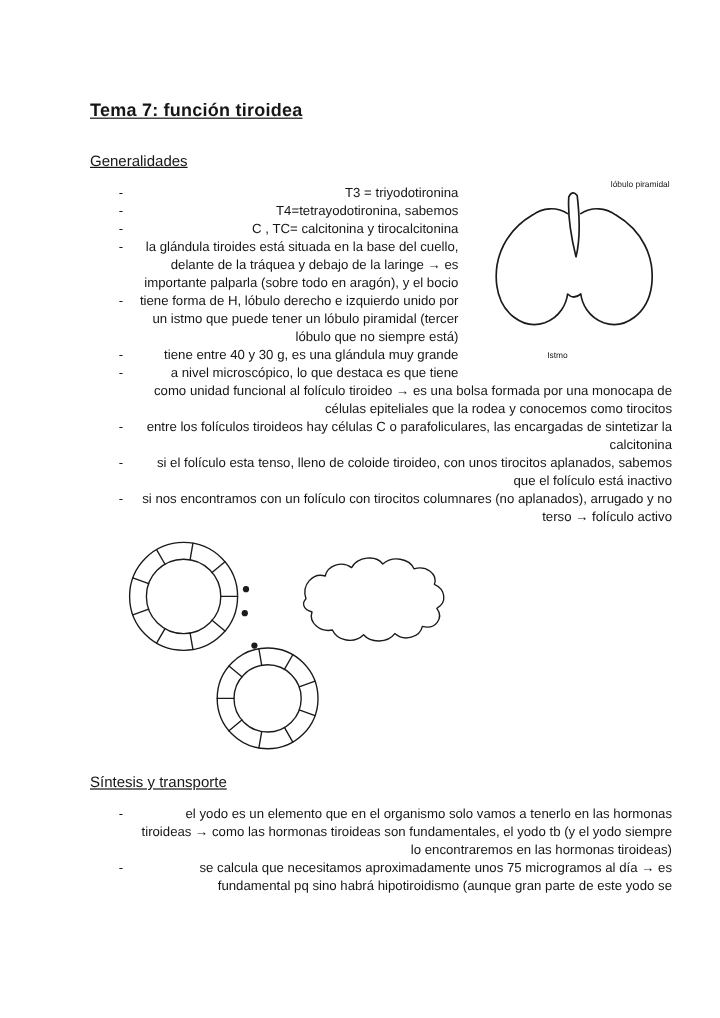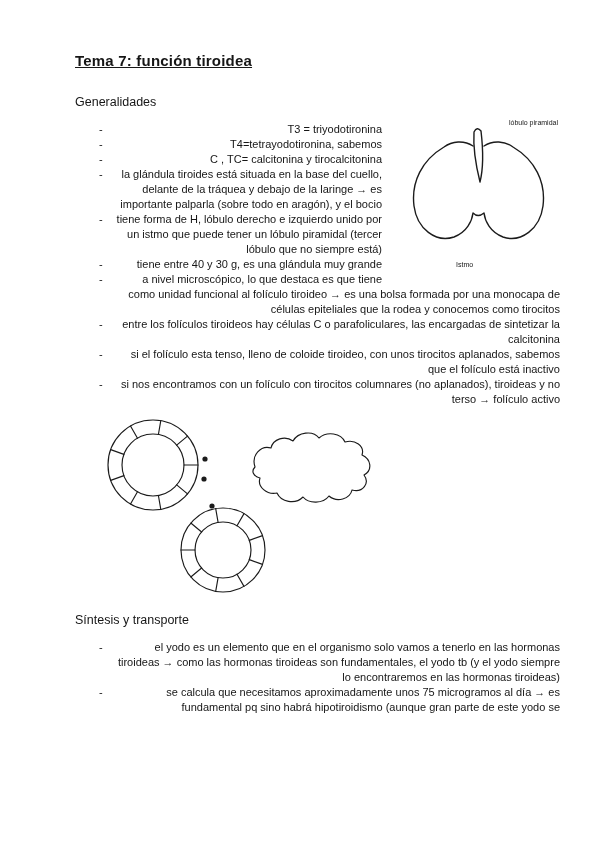--- a/index.html
+++ b/index.html
@@ -1,27 +1,27 @@
 <!DOCTYPE html>
 <html><head>
 <meta charset="utf-8">
 <style>
   html, body { margin: 0; padding: 0; background: #ffffff; }
   .page {
     width: 600px; height: 848px; background: #ffffff; position: relative;
     overflow: hidden; margin: 0 auto;
     font-family: "Liberation Sans", sans-serif; color: #161616;
   }
-  .content { padding: 52px 40px 0 75px; }
+  .content { padding: 52px 40px 0 75px; margin-top: 32px; }
   h1 {
     font-size: 15px; font-weight: bold; text-decoration: underline;
     margin: 0 0 26px 0; letter-spacing: .2px;
   }
   h2 {
-    font-size: 12.5px; font-weight: normal; 
+    font-size: 12.5px; font-weight: normal; text-decoration: underline;
     margin: 0 0 13px 0;
   }
   ul.bullets { list-style: none; margin: 0; padding: 0 0 0 22px; text-align: right; }
   ul.bullets li {
     position: relative; padding-left: 16px;
     font-size: 11px; line-height: 15px;
   }
   ul.bullets li::before { content: "-"; position: absolute; left: 2px; top: 0; }
   figure { margin: 0; }
   .thyroid-figure {
@@ -73,21 +73,21 @@
         <ul class="bullets">
           <li>T3 = triyodotironina</li>
           <li>T4=tetrayodotironina, sabemos</li>
           <li>C , TC= calcitonina y tirocalcitonina</li>
           <li>la glándula tiroides está situada en la base del cuello, delante de la tráquea y debajo de la laringe → es importante palparla (sobre todo en aragón), y el bocio</li>
           <li>tiene forma de H, lóbulo derecho e izquierdo unido por un istmo que puede tener un lóbulo piramidal (tercer lóbulo que no siempre está)</li>
           <li>tiene entre 40 y 30 g, es una glándula muy grande</li>
           <li>a nivel microscópico, lo que destaca es que tiene como unidad funcional al folículo tiroideo → es una bolsa formada por una monocapa de células epiteliales que la rodea y conocemos como tirocitos</li>
           <li>entre los folículos tiroideos hay células C o parafoliculares, las encargadas de sintetizar la calcitonina</li>
           <li>si el folículo esta tenso, lleno de coloide tiroideo, con unos tirocitos aplanados, sabemos que el folículo está inactivo</li>
-          <li>si nos encontramos con un folículo con tirocitos columnares (no aplanados), tiroideas y no terso → folículo activo</li>
+          <li>si nos encontramos con un folículo con tirocitos columnares (no aplanados), arrugado y no terso → folículo activo</li>
         </ul>
       </div>
 
       <figure class="follicle-figure">
         <svg width="320" height="180" viewBox="0 0 320 180">
 
           <circle class="stroke thin" cx="60" cy="50" r="45"></circle>
           <circle class="stroke thin" cx="60" cy="50" r="31"></circle>
           <line class="stroke thin" x1="91" y1="50" x2="105" y2="50"></line>
           <line class="stroke thin" x1="83.7" y1="69.9" x2="94.5" y2="78.9"></line>

